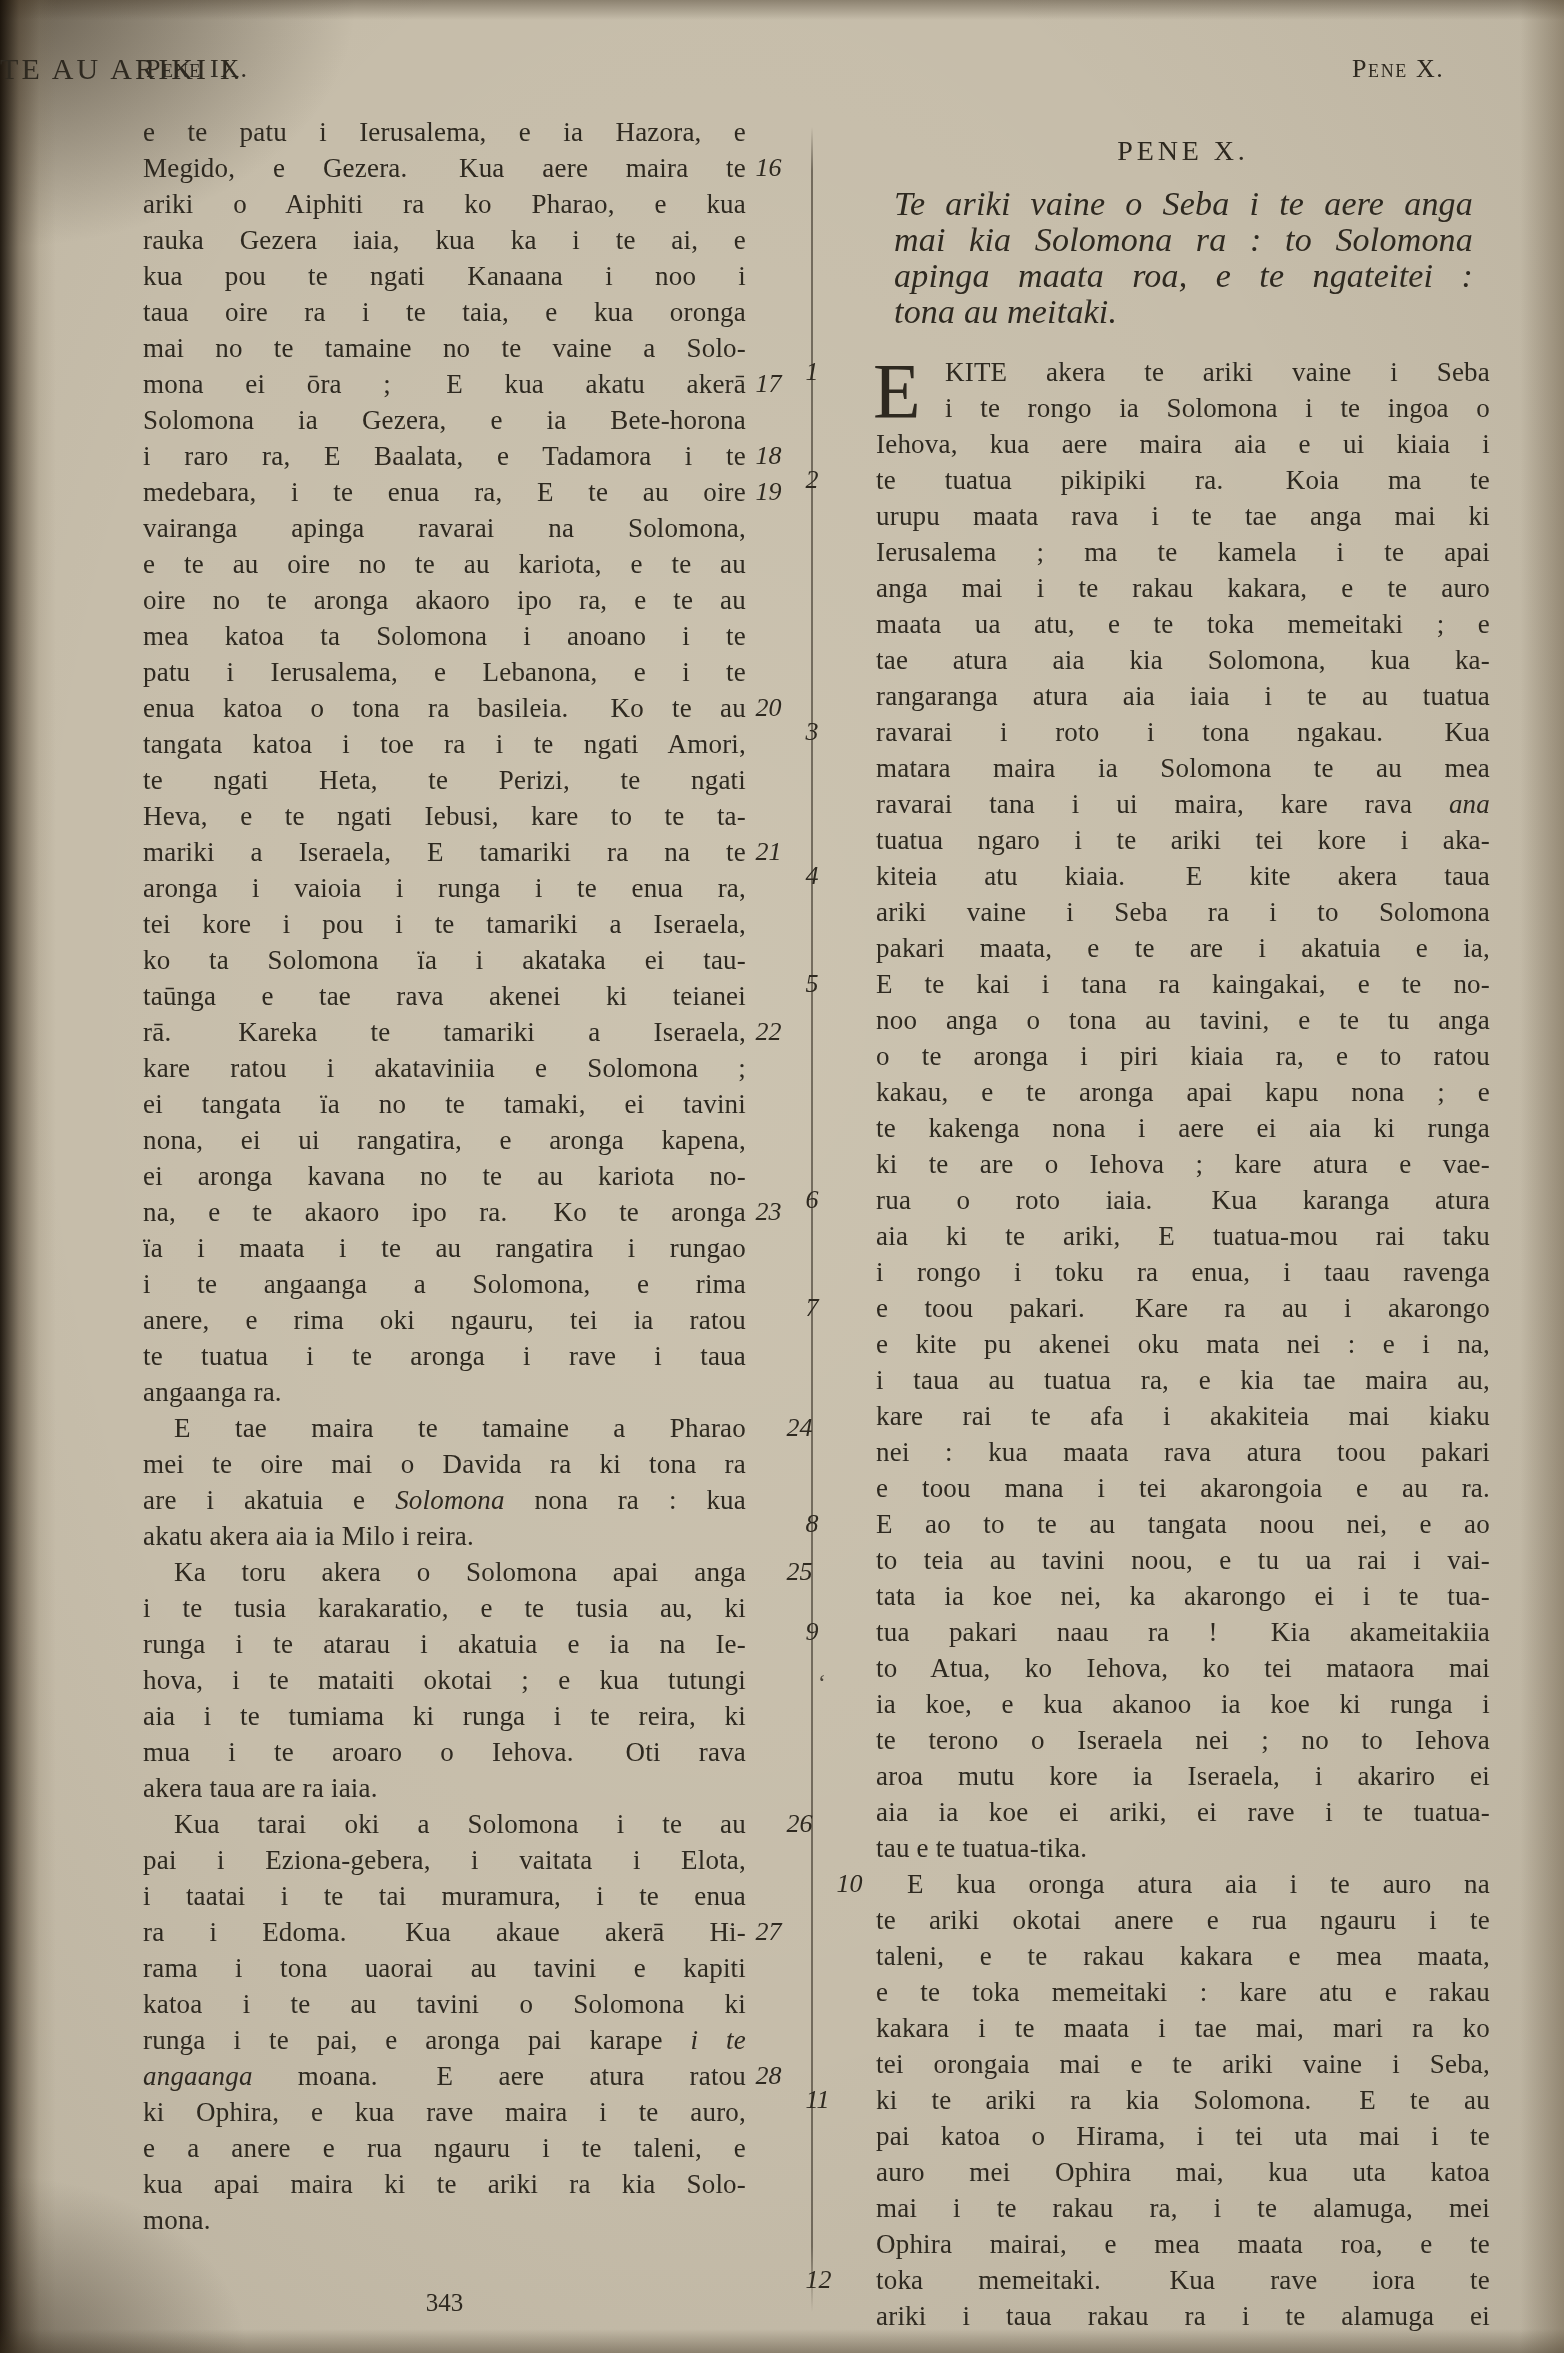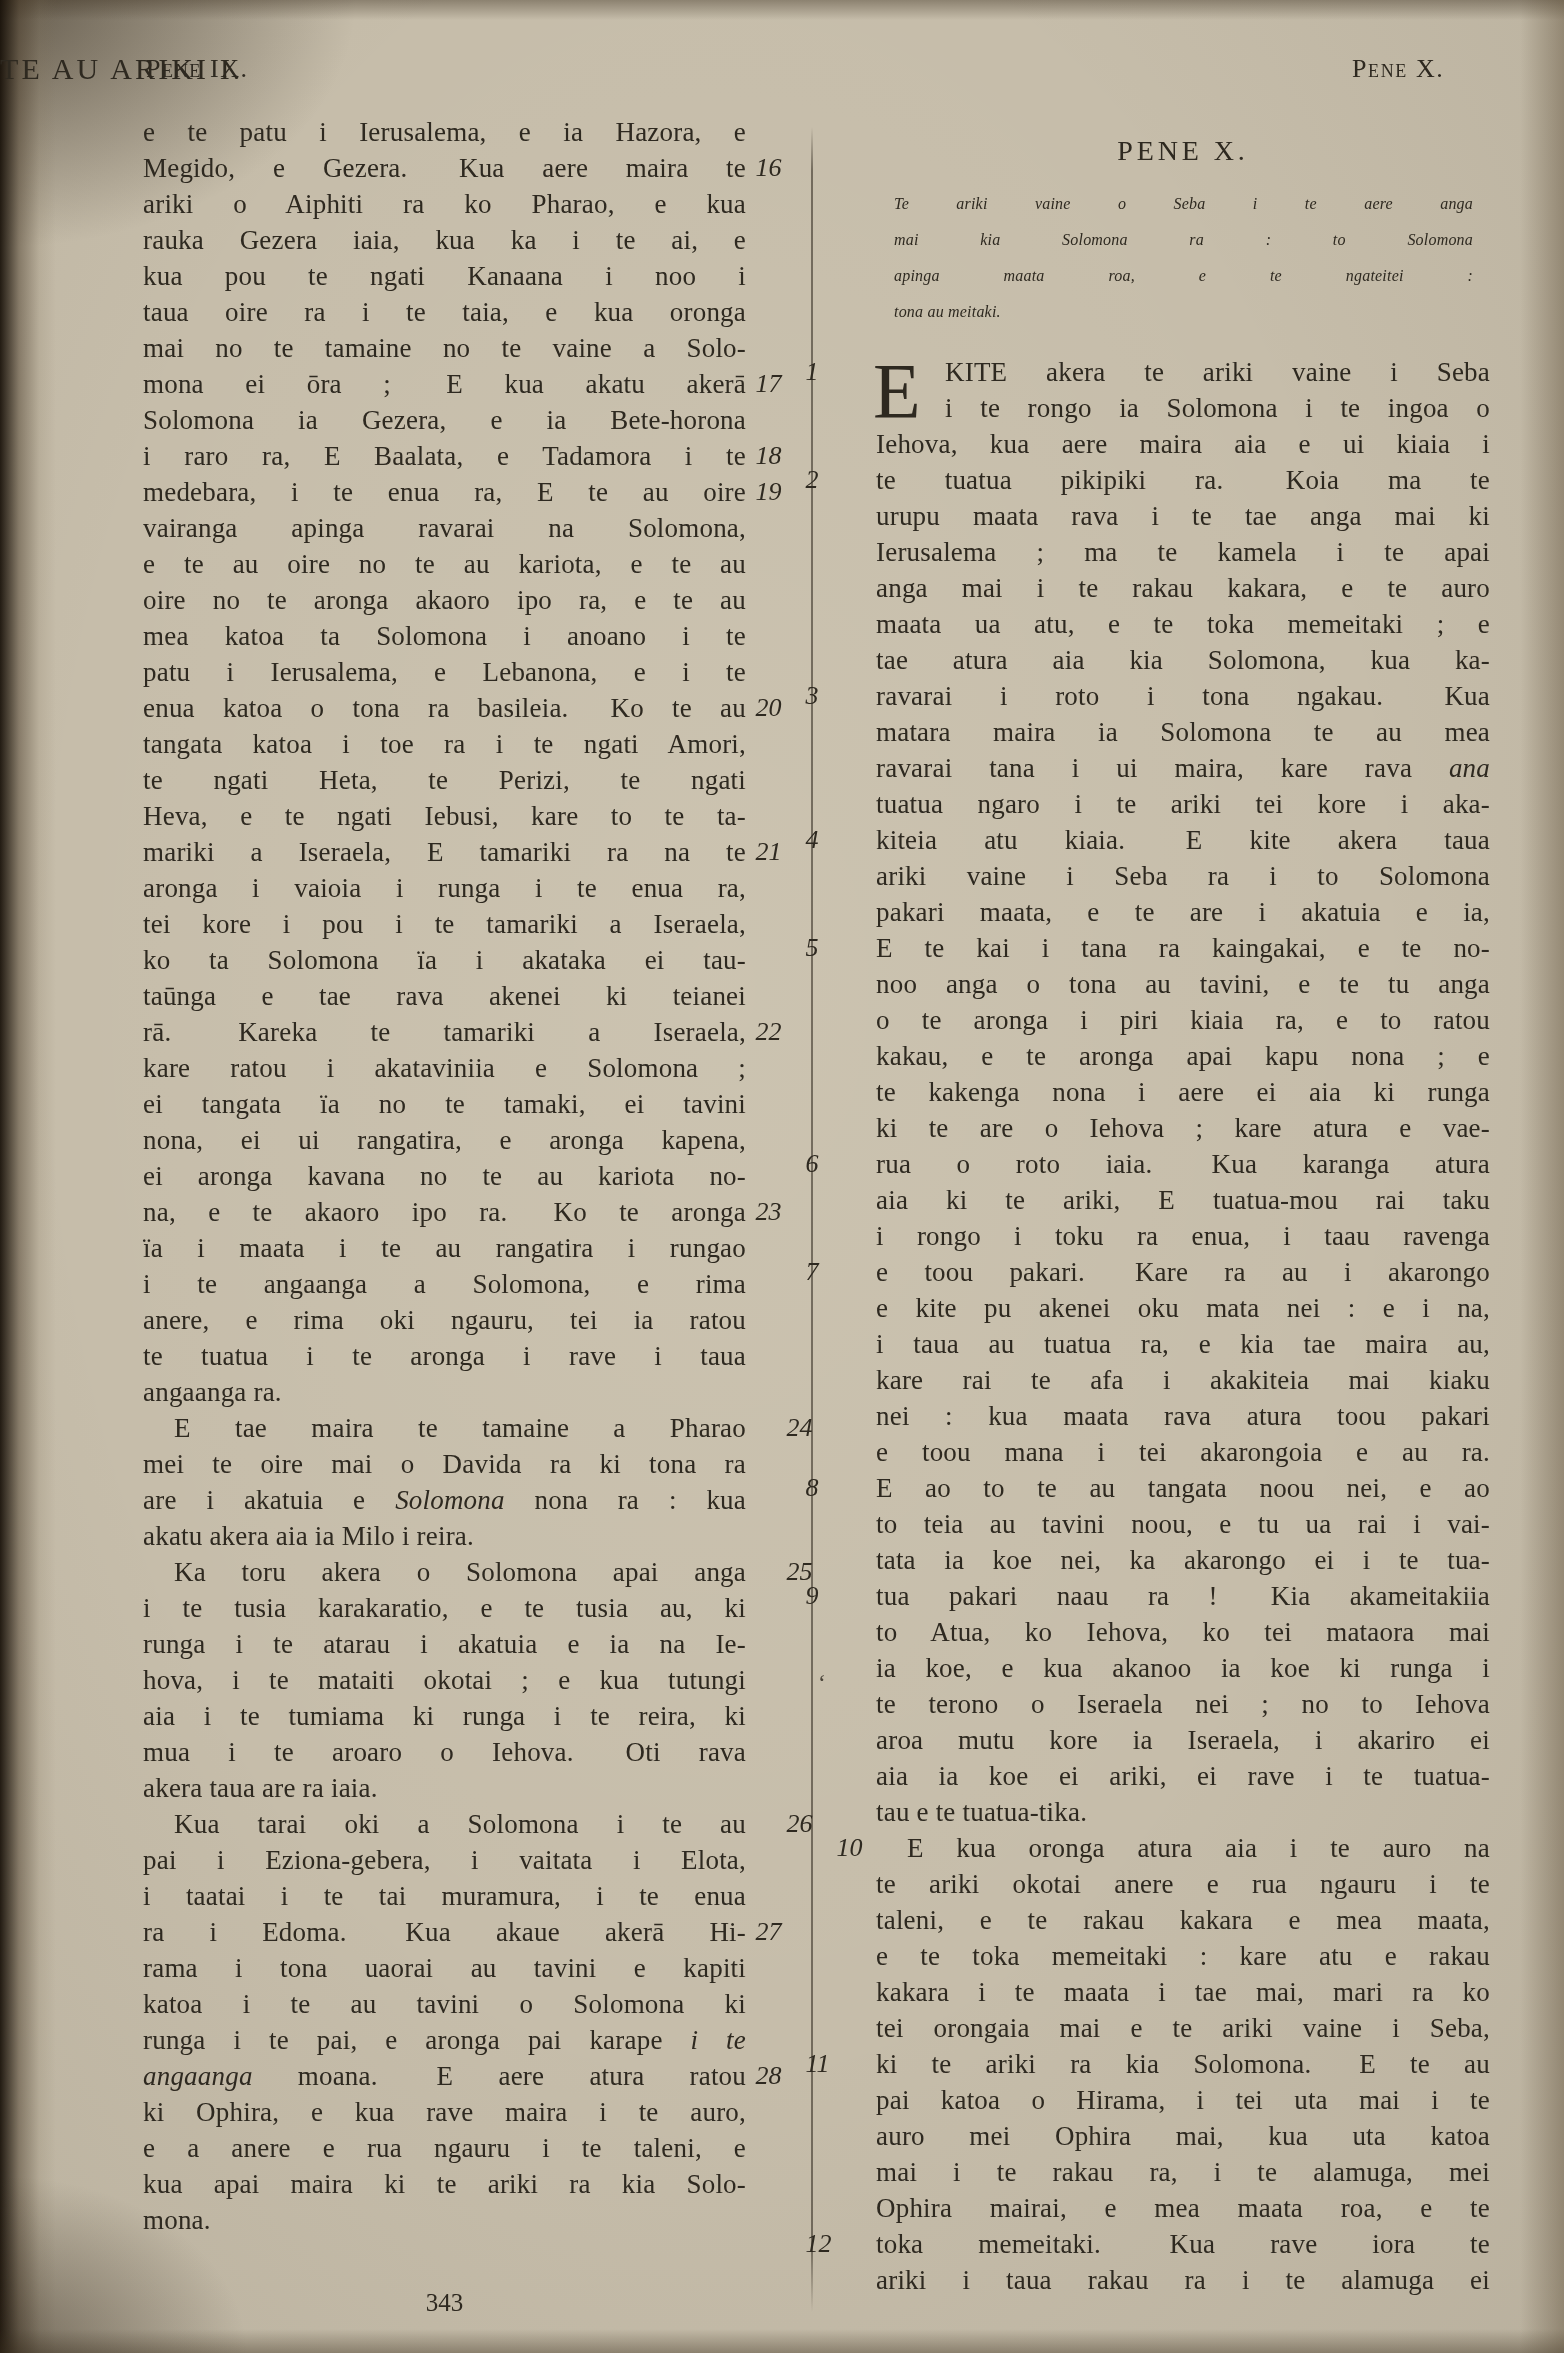--- a/index.html
+++ b/index.html
@@ -37,21 +37,21 @@
   #rh-title { left:0; right:0; text-align:left; font-size:30px; letter-spacing:3.1px; }
 
   
   #left-col  { position:absolute; left:143px;  top:114px; width:603px; }
   #verses    { position:absolute; left:876px; top:354px; width:614px; }
   #summary   { position:absolute; left:894px; top:186px; width:579px; font-style:italic; }
 
   .line { position:relative; text-align:justify; text-align-last:justify;
           height:36px; line-height:36px; font-size:27px; letter-spacing:0.2px; white-space:normal; }
   #verses .line { height:36px; line-height:36px; }
-  #summary .line { height:36px; line-height:36px; font-size:16px; }
+  #summary .line { height:36px; line-height:36px; font-size:34px; }
   .pend { text-align-last:left; }
   .pindent { text-indent:31px; }
   .dcpad { padding-left:69px; }
 
   .vn { position:absolute; top:0; font-size:26px; letter-spacing:0;font-style:italic; }
   .vn-left  { left:calc(100% + 9.4px); width:41px; text-align:right; }  
   .vn-right { right:calc(100% + 23.5px); width:47px; text-align:right; } 
 
   #divider { position:absolute; left:811px; top:127px; width:2px; height:2185px;
     background:linear-gradient(to bottom, rgba(45,38,28,0) 0%, rgba(45,38,28,0.55) 2%, rgba(45,38,28,0.55) 97%, rgba(45,38,28,0) 100%); }
@@ -159,20 +159,21 @@
     <div id="stray-mark" style="top: 1316px;">‘</div>
   <div class="line dcpad"><span>KITE akera te ariki vaine i Seba</span><span class="vn vn-right">1</span></div>
       <div class="line dcpad"><span>i te rongo ia Solomona i te ingoa o</span></div>
       <div class="line"><span>Iehova, kua aere maira aia e ui kiaia i</span></div>
       <div class="line"><span>te tuatua pikipiki ra.  Koia ma te</span><span class="vn vn-right">2</span></div>
       <div class="line"><span>urupu maata rava i te tae anga mai ki</span></div>
       <div class="line"><span>Ierusalema ; ma te kamela i te apai</span></div>
       <div class="line"><span>anga mai i te rakau kakara, e te auro</span></div>
       <div class="line"><span>maata ua atu, e te toka memeitaki ; e</span></div>
       <div class="line"><span>tae atura aia kia Solomona, kua ka-</span></div>
+      <div class="line"><span>rangaranga atura aia iaia i te au tuatua</span></div>
       <div class="line"><span>ravarai i roto i tona ngakau.  Kua</span><span class="vn vn-right">3</span></div>
       <div class="line"><span>matara maira ia Solomona te au mea</span></div>
       <div class="line"><span>ravarai tana i ui maira, kare rava <i>ana</i></span></div>
       <div class="line"><span>tuatua ngaro i te ariki tei kore i aka-</span></div>
       <div class="line"><span>kiteia atu kiaia.  E kite akera taua</span><span class="vn vn-right">4</span></div>
       <div class="line"><span>ariki vaine i Seba ra i to Solomona</span></div>
       <div class="line"><span>pakari maata, e te are i akatuia e ia,</span></div>
       <div class="line"><span>E te kai i tana ra kaingakai, e te no-</span><span class="vn vn-right">5</span></div>
       <div class="line"><span>noo anga o tona au tavini, e te tu anga</span></div>
       <div class="line"><span>o te aronga i piri kiaia ra, e to ratou</span></div>

